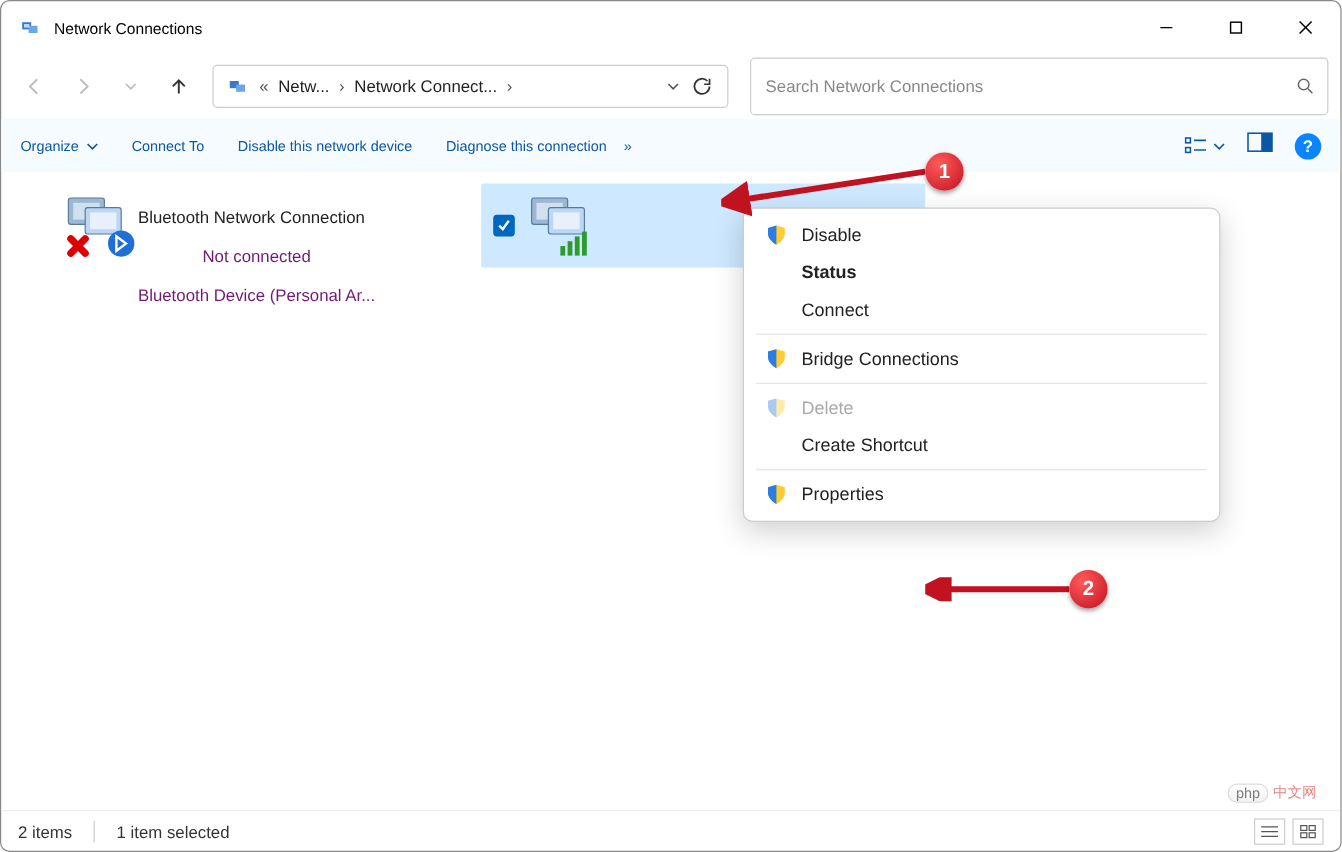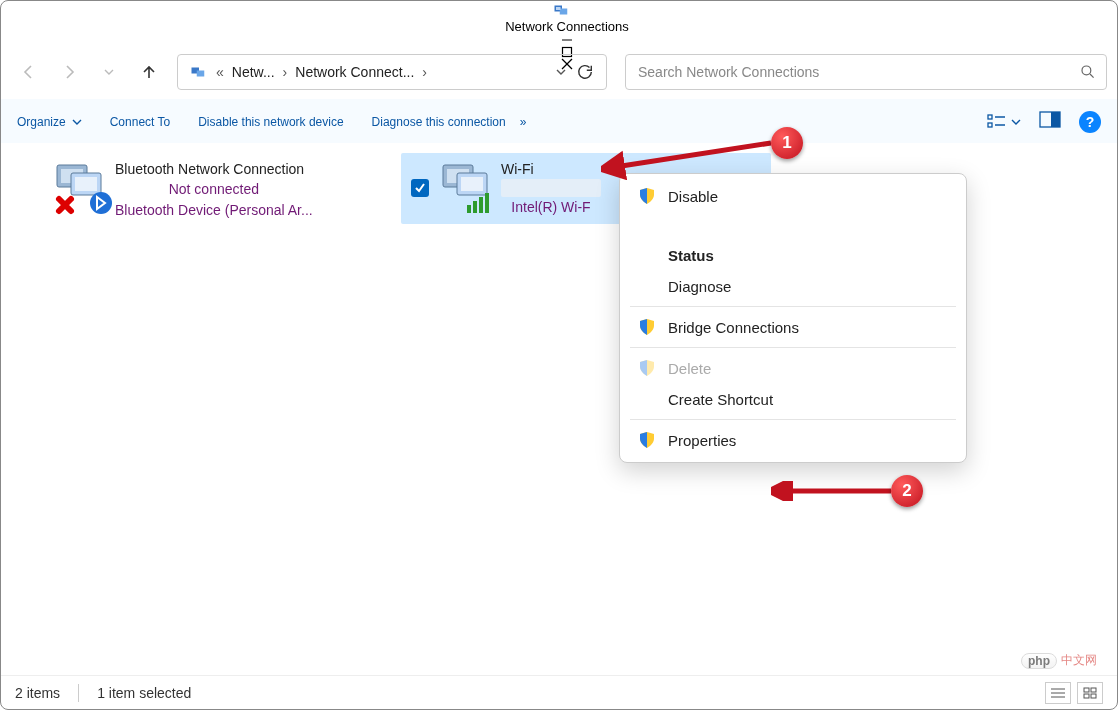--- a/index.html
+++ b/index.html
@@ -1,68 +1,68 @@
 <!DOCTYPE html>
 <html><head>
 <meta charset="utf-8">
 <style>
   * { box-sizing: border-box; font-family: "Segoe UI", Arial, sans-serif; }
   body { margin: 0; width: 1118px; height: 710px; background: #fff; border: 1px solid #888; border-radius: 8px; overflow: hidden; position: relative; }
 
-  .titlebar { display: flex; align-items: center; height: 44px; padding: 0 0 0 16px; flex-direction: column; }
+  .titlebar { display: flex; align-items: center; height: 44px; padding: 0 0 0 16px; }
   .titlebar .title-icon { width: 18px; height: 18px; margin-right: 10px; }
   .titlebar .title { font-size: 13px; color: #000; }
   .titlebar .spacer { flex: 1; }
   .win-btn { width: 58px; height: 44px; display: flex; align-items: center; justify-content: center; color: #000; }
   .win-btn svg { width: 12px; height: 12px; }
 
   .navbar { display: flex; align-items: center; height: 54px; padding: 0 10px; gap: 4px; }
   .nav-btn { width: 36px; height: 36px; display: flex; align-items: center; justify-content: center; border-radius: 4px; color: #555; }
   .nav-btn.disabled { color: #bbb; }
   .address { flex: 0 0 auto; display: flex; align-items: center; height: 36px; border: 1px solid #ccc; border-radius: 4px; padding: 0 6px; margin: 0 6px; min-width: 430px; }
   .address .seg { padding: 0 6px; font-size: 14px; color: #222; white-space: nowrap; display:flex; align-items:center; height:100%; }
   .address .chev { color: #555; padding: 0 2px; }
   .address .addr-spacer { flex:1; }
-  .search { flex: 1; display: flex; align-items: center; height: 36px; border: 1px solid #ccc; border-radius: 4px; padding: 0 10px; margin-left: 8px; color: #888; font-size: 14px; gap: 36px; }
+  .search { flex: 1; display: flex; align-items: center; height: 48px; border: 1px solid #ccc; border-radius: 4px; padding: 0 10px; margin-left: 8px; color: #888; font-size: 14px; gap: 36px; }
   .search input { flex:1; border:none; outline:none; font-size:14px; color:#333; background:transparent; }
   .search input::placeholder { color:#888; }
 
   .cmdbar { display: flex; align-items: center; height: 44px; padding: 0 16px; border-top: 1px solid rgba(0,0,0,0); background: #f6fbff; gap: 28px; }
   .cmdbar .cmd { color: #0b57a4; font-size: 12px; display:flex; align-items:center; gap:6px; }
   .cmdbar .right { margin-left: auto; display:flex; align-items:center; gap:18px; color:#0b57a4; }
   .help-icon { width:22px; height:22px; border-radius:50%; background:#0a84ff; color:#fff; display:flex; align-items:center; justify-content:center; font-size:14px; font-weight:bold; }
 
   .content { position: relative; padding: 14px 10px; height: calc(710px - 44px - 54px - 44px - 34px); }
   .adapter { position:absolute; display:flex; width: 370px; padding: 6px 10px; border-radius:2px; }
   .adapter.selected { background:#cde8ff; }
   .adapter .check { display:none; width:18px; height:18px; background:#0067c0; border-radius:3px; align-items:center; justify-content:center; color:#fff; margin-right:8px; align-self:center; }
   .adapter.selected .check { display:flex; }
   .adapter .icon { width:64px; height:58px; position:relative; flex-shrink:0; }
   .adapter .lines { font-size:14px; line-height:1.45; color:#222; overflow:hidden; }
   .adapter .lines .l2, .adapter .lines .l3 { color:#701a75;text-align:center; }
-  .adapter .lines div { white-space:nowrap; overflow:hidden; text-overflow:ellipsis; max-width:270px; }
-
-  .ctx { position:absolute; background:#fff; border:1px solid #ccc; border-radius:8px; box-shadow:0 8px 24px rgba(0,0,0,0.18); padding:6px 0; width:348px; }
+  .adapter .lines div { white-space:nowrap; overflow:hidden; text-overflow:ellipsis; max-width:270px;margin-top:12px; }
+
+  .ctx { position:absolute; background:#fff; border:1px solid #ccc; border-radius:8px; box-shadow:0 8px 24px rgba(0,0,0,0.18); padding:6px 0; width:398px; }
   .ctx .item { display:flex; align-items:center; gap:12px; padding:7px 18px; font-size:15px; color:#222; }
-  .ctx .item.bold { font-weight:600;margin-top:28px; }
+  .ctx .item.bold { font-weight:600; }
   .ctx .item.disabled { color:#aaa; }
   .ctx .sep { height:1px; background:#e4e4e4; margin:4px 10px; }
   .ctx .shield { width:18px; height:18px; flex-shrink:0; }
   .ctx .noicon { width:18px; flex-shrink:0; }
 
   .statusbar { position:absolute; bottom:0; left:0; right:0; height:34px; display:flex; align-items:center; padding:0 14px; font-size:14px; color:#333; gap:18px; border-top:1px solid #eee; }
   .statusbar .divider { width:1px; height:18px; background:#ccc; }
   .statusbar .right { margin-left:auto; display:flex; gap:6px; }
   .view-toggle { width:26px; height:22px; border:1px solid #ccc; display:flex; align-items:center; justify-content:center; }
 
   .callout { position:absolute; width:32px; height:32px; border-radius:50%; background:radial-gradient(circle at 35% 30%, #ff5a5a, #c1121f); color:#fff; font-weight:700; font-size:17px; display:flex; align-items:center; justify-content:center; box-shadow:0 2px 4px rgba(0,0,0,0.4); }
   .arrow-svg { position:absolute; pointer-events:none; }
 
   .watermark { position:absolute; right:20px; bottom:40px; font-size:12px; color:#d9534f; opacity:.7; display:flex; align-items:center; gap:4px;}
-  .watermark .pill{ background:linear-gradient(#fff,#eee); border:1px solid #ccc; border-radius:10px; padding:0 6px; font-weight:bold; color:#444;}
+  .watermark .pill{ background:linear-gradient(#fff,#eee); border:1px solid #ccc; border-radius:10px; padding:0 6px; font-weight:normal; color:#444;}
 </style>
 </head>
 <body>
 
 <div class="titlebar">
   <span class="title-icon">
     <svg viewBox="0 0 24 24">
         <rect x="2" y="6" width="10" height="8" fill="#3a78c8"></rect>
         <rect x="9" y="10" width="10" height="8" fill="#6aa6e8"></rect>
         <rect x="4" y="8" width="6" height="4" fill="#bcd6f5"></rect>
@@ -209,42 +209,37 @@
         <rect x="6" y="6" width="30" height="22" rx="2" fill="#9bb7d4" stroke="#5a7a9a"></rect>
         <rect x="10" y="10" width="22" height="14" fill="#cfe0f1"></rect>
         <rect x="20" y="14" width="30" height="22" rx="2" fill="#bcd6f5" stroke="#5a7a9a"></rect>
         <rect x="24" y="18" width="22" height="14" fill="#e8f1fb"></rect>
         <rect x="30" y="46" width="4" height="8" fill="#2e9b2e"></rect>
         <rect x="36" y="42" width="4" height="12" fill="#2e9b2e"></rect>
         <rect x="42" y="38" width="4" height="16" fill="#2e9b2e"></rect>
         <rect x="48" y="34" width="4" height="20" fill="#2e9b2e"></rect>
       </svg>
     </div>
-    <div class="lines">
-      <div>Wi-Fi</div>
-      <div class="l2" style="height:18px; width:100px; background:#e4eef8; border-radius:2px;"></div>
-      <div class="l3">Intel(R) Wi-F</div>
-    </div>
   </div>
 
   <div class="ctx" style="left:618px; top:30px;">
     <div class="item">
       <span class="shield"><svg viewBox="0 0 18 18">
             <path d="M9 1l7 2v5c0 5-7 9-7 9S2 13 2 8V3z" fill="#ffcc33"></path>
             <path d="M9 1v16S2 13 2 8V3z" fill="#2a7de1"></path>
           </svg></span>
       <span>Disable</span>
     </div>
     <div class="item bold">
         <span class="noicon"></span>
         <span>Status</span>
       </div>
     <div class="item">
         <span class="noicon"></span>
-        <span>Diagnose</span>
+        <span>Connect</span>
       </div>
     <div class="sep"></div>
     <div class="item">
       <span class="shield"><svg viewBox="0 0 18 18">
             <path d="M9 1l7 2v5c0 5-7 9-7 9S2 13 2 8V3z" fill="#ffcc33"></path>
             <path d="M9 1v16S2 13 2 8V3z" fill="#2a7de1"></path>
           </svg></span>
       <span>Bridge Connections</span>
     </div>
     <div class="sep"></div>

